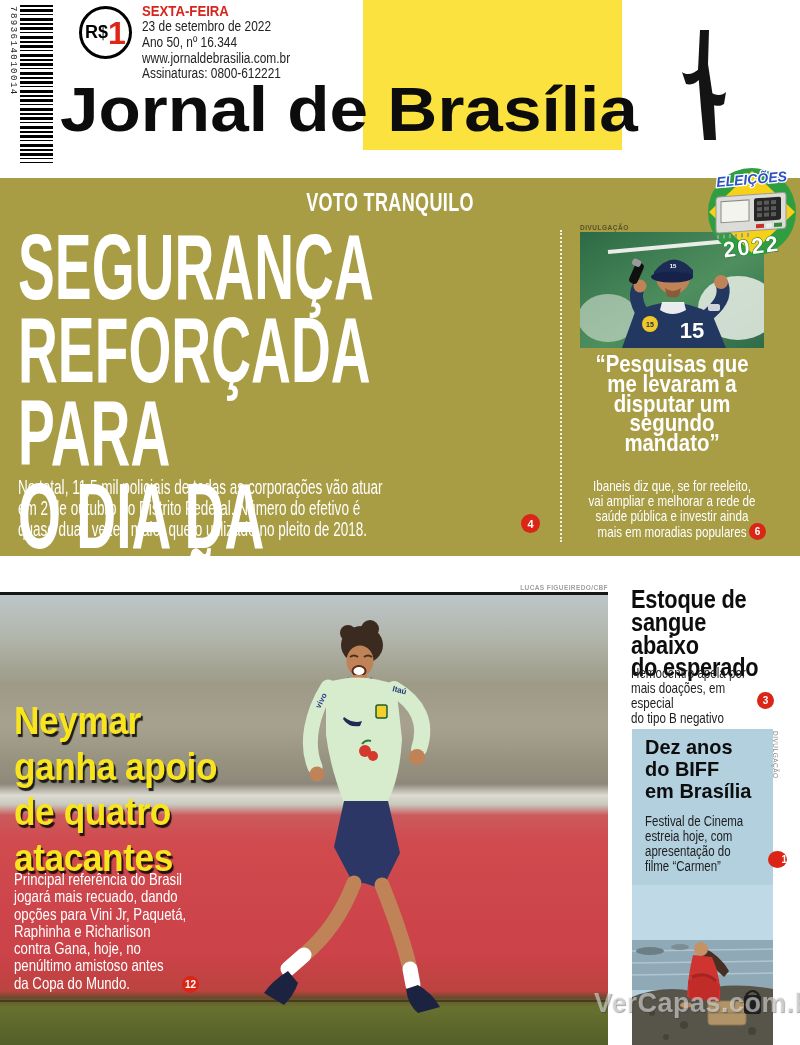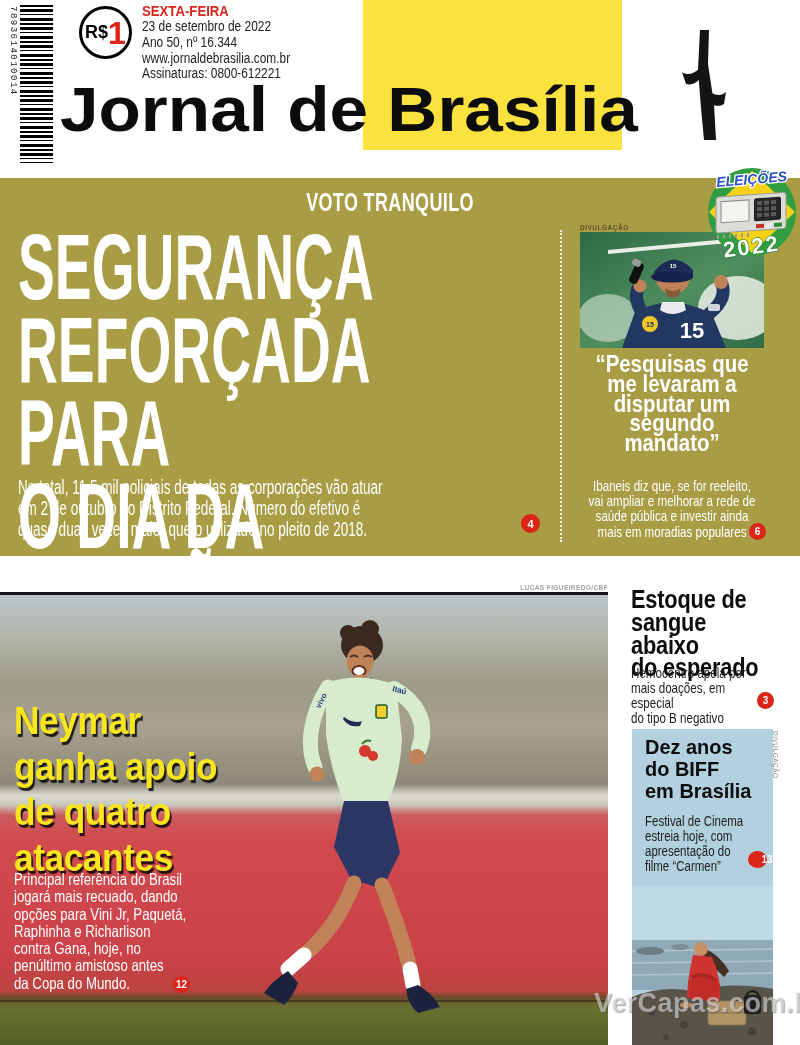--- a/index.html
+++ b/index.html
@@ -34,22 +34,22 @@
   .standfirst { left:18px; top:477px; font-size:20.5px; line-height:20.8px; color:#fff;
     transform:scaleX(.66); transform-origin:left top; white-space:pre-line; }
   .vdots { left:560px; top:230px; height:312px; width:0; border-left:2px dotted rgba(255,255,255,.85); }
 
   .badge { position:absolute; width:19px; height:19px; border-radius:50%; background:#da2517; color:#fff;
     font-size:11px; font-weight:700; display:flex; align-items:center; justify-content:center; z-index:5; }
   .badge.small { width:17px; height:17px; font-size:10px; }
   .badge-4  { left:521px; top:514px; }
   .badge-6  { left:749px; top:523px; }
   .badge-3  { left:757px; top:692px; }
-  .badge-13 { left:748px; top:851px;padding-left:19px; }
-  .badge-12 { left:173px; top:976px; }
+  .badge-13 { left:768px; top:851px;padding-left:19px; }
+  .badge-12 { left:182px; top:976px; }
 
   .ib-credit { left:580px; top:224px; font-size:6.5px; letter-spacing:.5px; color:#57522a; font-weight:700; }
   .ib-photo { left:580px; top:232px; width:184px; height:116px; }
   .ib-quote { left:552px; top:354px; width:240px; text-align:center; color:#fff; font-weight:700;
     font-size:24px; line-height:19.8px; transform:scaleX(.85); white-space:pre-line; }
   .ib-dek { left:552px; top:479px; width:240px; text-align:center; color:#fff;
     font-size:14.5px; line-height:15.2px; transform:scaleX(.8); white-space:pre-line; }
   .election-badge { left:704px; top:162px; width:96px; height:96px; z-index:6; }
 
   

